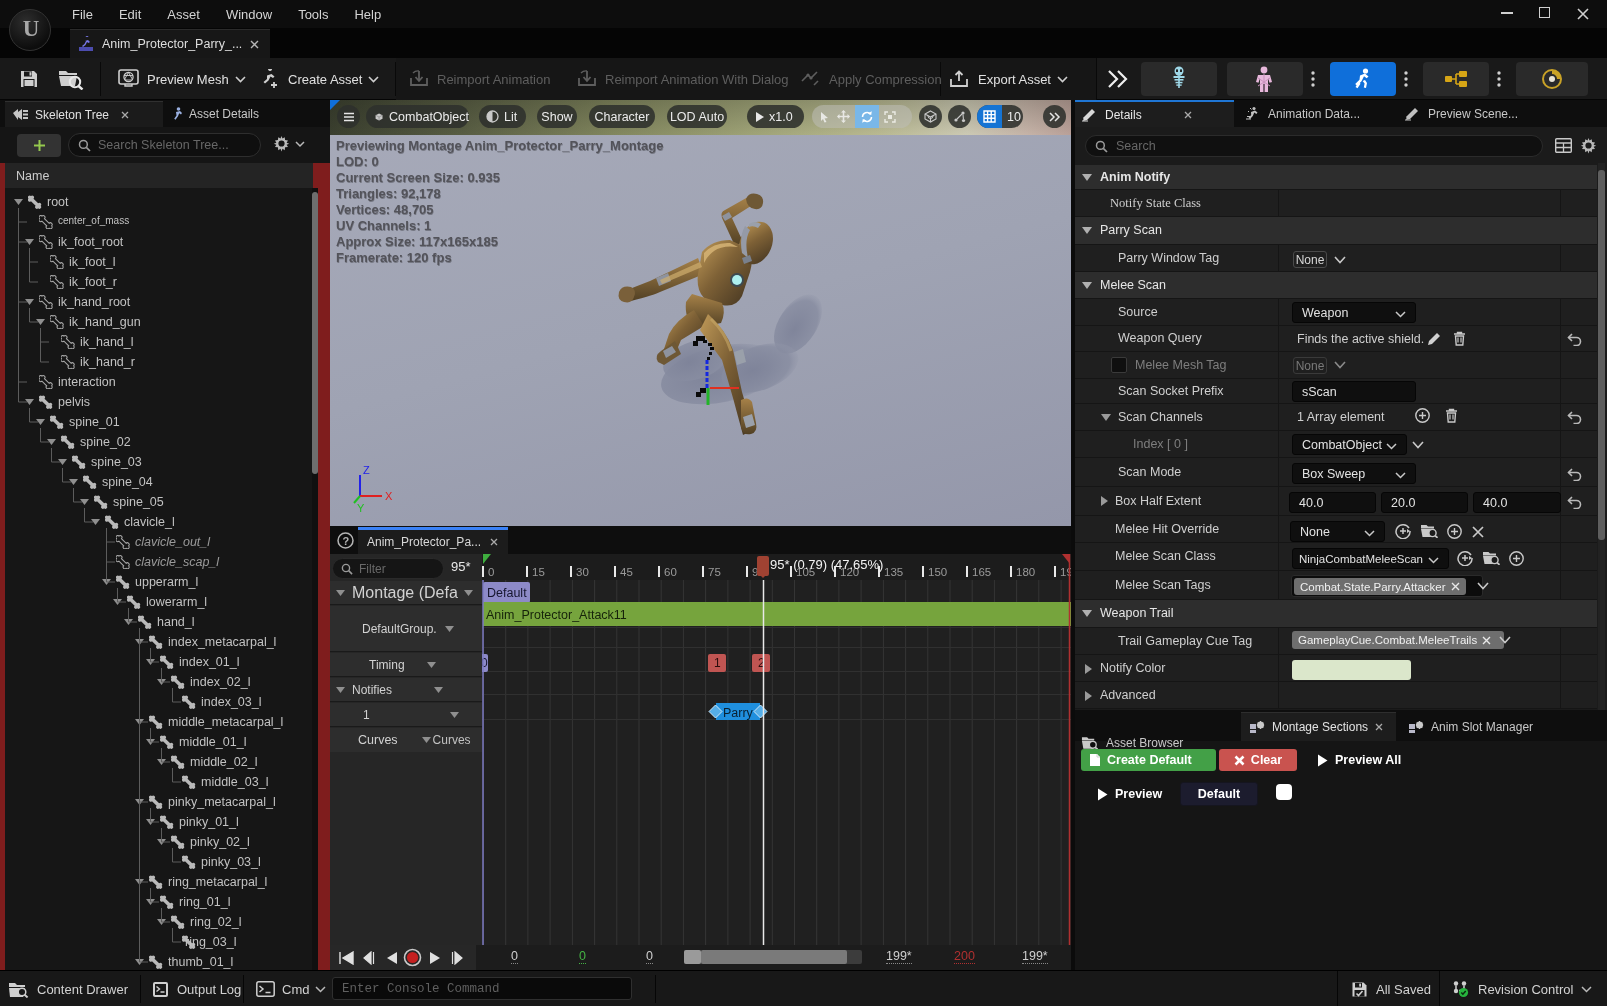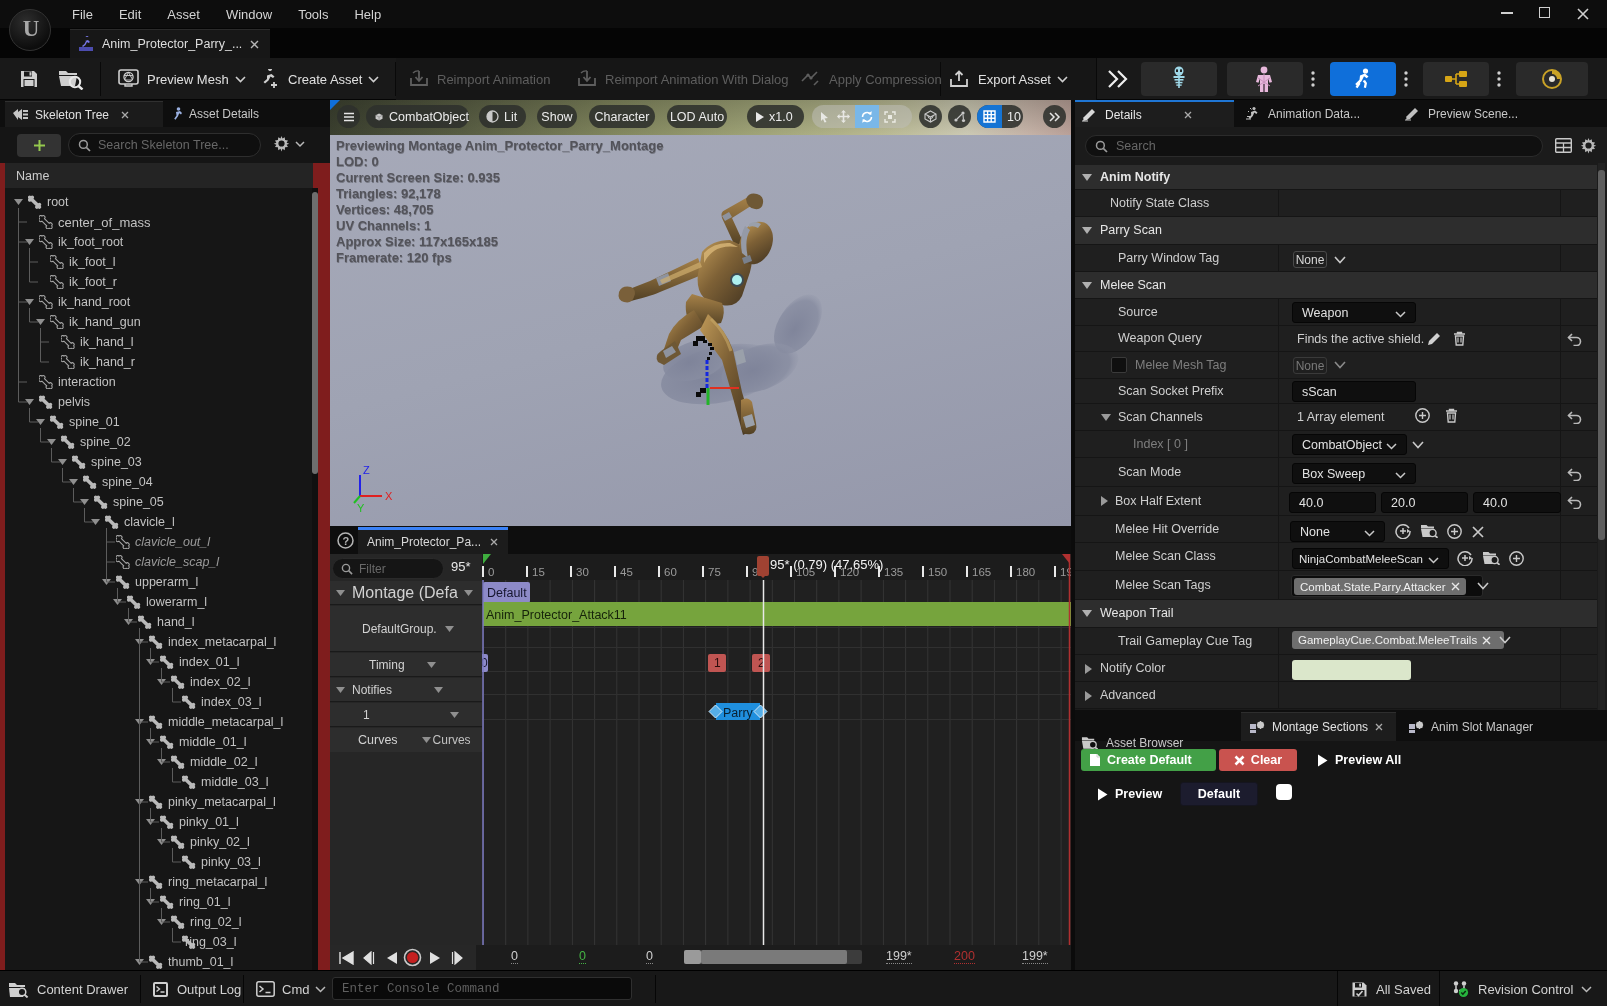--- a/index.html
+++ b/index.html
@@ -247,21 +247,21 @@
         </svg>
         <svg class="abs" style="left:23px;top:3px;" width="15" height="14" viewBox="0 0 15 14">
           <path d="M3.2 1.2 a1.9 1.9 0 0 1 2.7 2.7 l5 5 a1.9 1.9 0 0 1 2.7 2.7 a1.9 1.9 0 0 1 -2.7 2.7 l0-0 a1.9 1.9 0 0 1 -2.7-2.7 l-5-5 a1.9 1.9 0 0 1 -2.7-2.7 a1.9 1.9 0 0 1 2.7-2.7z" fill="#b9b9b9" transform="scale(0.93)"></path>
         </svg>
         <span class="abs" style="left:42px;top:3px;color:#c2c2c2;font-size:12.5px;white-space:nowrap;">root</span>
       </div>
 <div class="abs" style="left:0;top:24px;width:308px;height:20px;">
         <svg class="abs" style="left:34px;top:3px;" width="15" height="14" viewBox="0 0 15 14">
           <path d="M3.2 1.2 a1.9 1.9 0 0 1 2.7 2.7 l5 5 a1.9 1.9 0 0 1 2.7 2.7 a1.9 1.9 0 0 1 -2.7 2.7 a1.9 1.9 0 0 1 -2.7-2.7 l-5-5 a1.9 1.9 0 0 1 -2.7-2.7 a1.9 1.9 0 0 1 2.7-2.7z" fill="none" stroke="#a8a8a8" stroke-width="1.1" transform="scale(0.93)"></path>
         </svg>
-        <span class="abs" style="left:53px;top:3px;color:#c2c2c2;font-size:13px;white-space:nowrap;">center_of_mass</span>
+        <span class="abs" style="left:53px;top:3px;color:#c2c2c2;font-size:10px;white-space:nowrap;">center_of_mass</span>
       </div>
 <div class="abs" style="left:0;top:44px;width:308px;height:20px;">
         <svg class="abs" style="left:20px;top:7px;" width="9" height="6">
           <path d="M0 0 h9 l-4.5 6z" fill="#8f8f8f"></path>
         </svg>
         <svg class="abs" style="left:34px;top:3px;" width="15" height="14" viewBox="0 0 15 14">
           <path d="M3.2 1.2 a1.9 1.9 0 0 1 2.7 2.7 l5 5 a1.9 1.9 0 0 1 2.7 2.7 a1.9 1.9 0 0 1 -2.7 2.7 a1.9 1.9 0 0 1 -2.7-2.7 l-5-5 a1.9 1.9 0 0 1 -2.7-2.7 a1.9 1.9 0 0 1 2.7-2.7z" fill="none" stroke="#a8a8a8" stroke-width="1.1" transform="scale(0.93)"></path>
         </svg>
         <span class="abs" style="left:53px;top:3px;color:#c2c2c2;font-size:12.5px;white-space:nowrap;">ik_foot_root</span>
       </div>
@@ -1022,21 +1022,21 @@
       <path d="M8.5 5.4 a3.1 3.1 0 1 0 0 6.2 a3.1 3.1 0 0 0 0-6.2 m0-4.4 l1 2.6 2.2-1.4 .4 2.9 2.9 .4 -1.4 2.2 2.6 1 -2.6 1 1.4 2.2 -2.9 .4 -.4 2.9 -2.2-1.4 -1 2.6 -1-2.6 -2.2 1.4 -.4-2.9 -2.9-.4 1.4-2.2 -2.6-1 2.6-1 -1.4-2.2 2.9-.4 .4-2.9 2.2 1.4z" fill="#b9b9b9"></path>
     </svg>
 <div class="abs row" style="left:0;top:65px;width:522px;height:25px;background:#2d2d2d;border-bottom:1px solid #151515;"></div>
     <svg class="abs" style="left:7px;top:74px;" width="10" height="7">
       <path d="M0 0 h10 l-5 7z" fill="#b0b0b0"></path>
     </svg>
     <span class="abs" style="left:25px;top:70px;color:#e6e6e6;font-size:12.5px;font-weight:700;">Anim Notify</span>
     <div class="abs" style="left:0;top:90px;width:522px;height:27px;background:#1f1f1f;border-bottom:1px solid #151515;"></div>
     <div class="abs" style="left:203px;top:90px;width:1px;height:27px;background:#151515;"></div>
     <div class="abs" style="left:485px;top:90px;width:1px;height:27px;background:#151515;"></div>
-    <span class="abs" style="left:35px;top:96px;color:#cfcfcf;font-size:12.5px;white-space:nowrap;">Notify State Class</span>
+    <span class="abs" style="left:35px;top:96px;color:#cfcfcf;font-size:12.5px;white-space:nowrap;font-family:Liberation Serif, serif;">Notify State Class</span>
     <div class="abs row" style="left:0;top:117px;width:522px;height:28px;background:#2d2d2d;border-bottom:1px solid #151515;"></div>
     <svg class="abs" style="left:7px;top:127px;" width="10" height="7">
       <path d="M0 0 h10 l-5 7z" fill="#b0b0b0"></path>
     </svg>
     <span class="abs" style="left:25px;top:123px;color:#e6e6e6;font-size:12.5px;font-weight:400;">Parry Scan</span>
     <div class="abs" style="left:0;top:145px;width:522px;height:27px;background:#1f1f1f;border-bottom:1px solid #151515;"></div>
     <div class="abs" style="left:203px;top:145px;width:1px;height:27px;background:#151515;"></div>
     <div class="abs" style="left:485px;top:145px;width:1px;height:27px;background:#151515;"></div>
     <span class="abs" style="left:43px;top:151px;color:#cfcfcf;font-size:12.5px;white-space:nowrap;">Parry Window Tag</span>
     <div class="abs row" style="left:0;top:172px;width:522px;height:27px;background:#2d2d2d;border-bottom:1px solid #151515;"></div>

